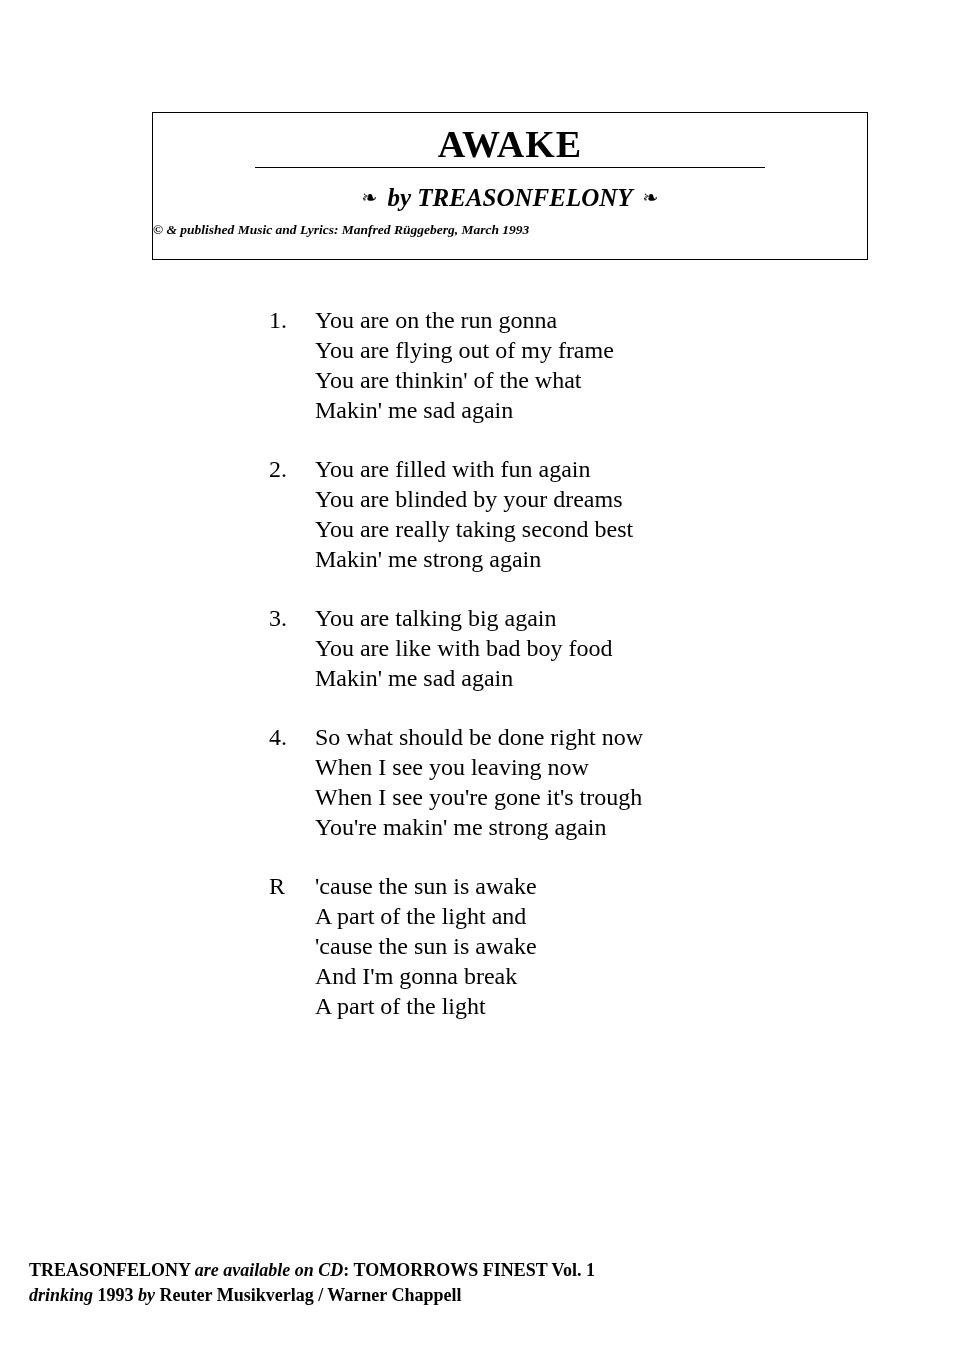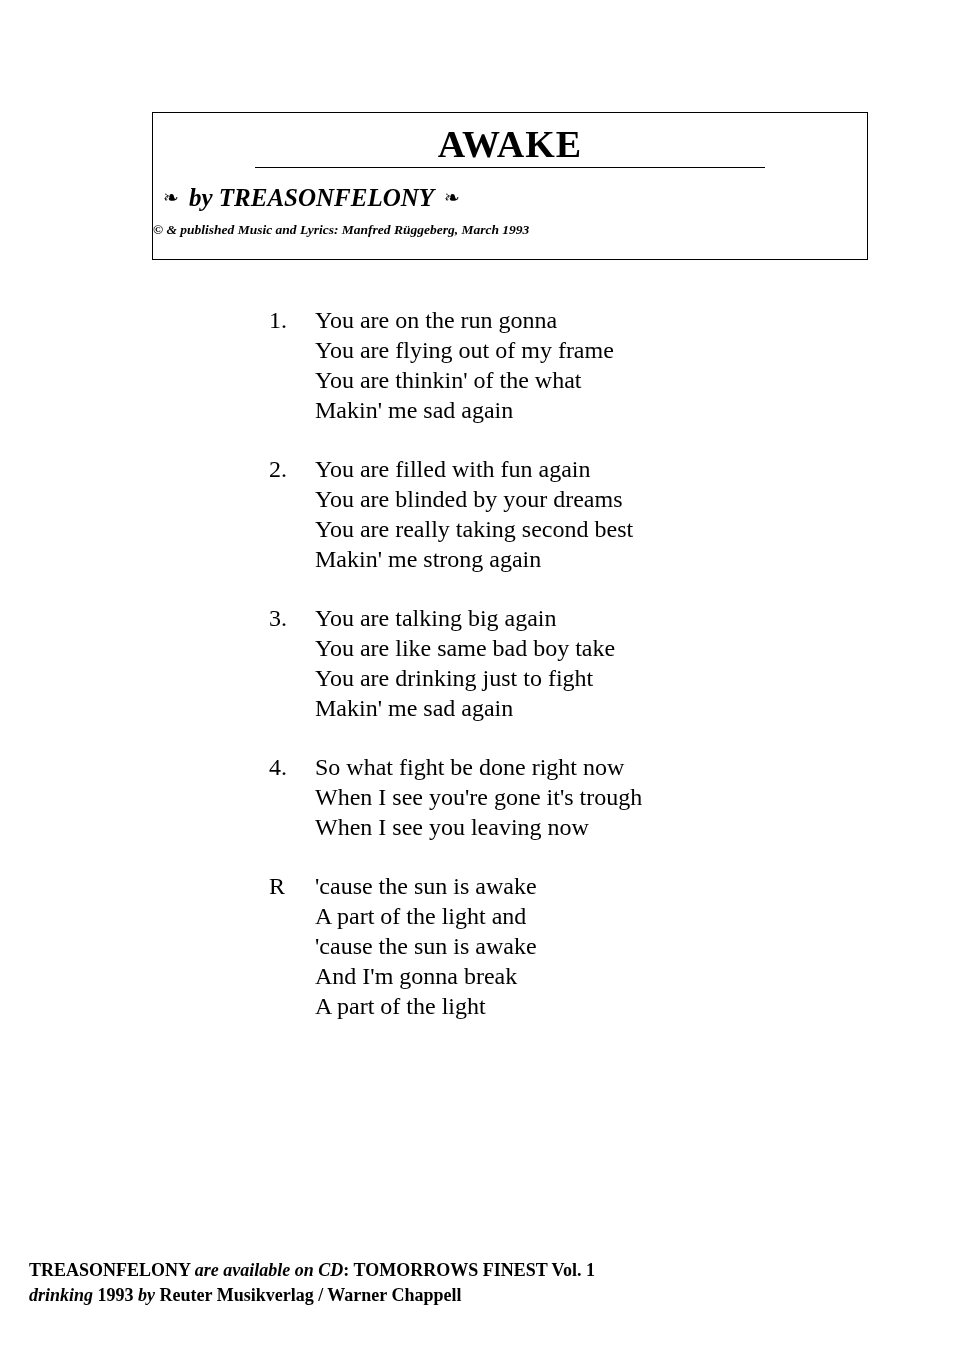--- a/index.html
+++ b/index.html
@@ -44,20 +44,21 @@
   }
 
   .title-rule {
     width: 510px;
     margin: 2px auto 0 auto;
     border-top: 1px solid #000000;
     height: 0;
   }
 
   .title-by {
+    text-align: center;
     font-size: 25px;
     font-style: italic;
     font-weight: bold;
     margin-top: 16px;
     line-height: 1.1;
   }
 
   .title-by .ornament {
     font-style: normal;
     font-weight: normal;
@@ -161,32 +162,32 @@
         <div>You are blinded by your dreams</div>
         <div>You are really taking second best</div>
         <div>Makin' me strong again</div>
       </div>
     </div>
 
     <div class="verse">
       <div class="verse-num">3.</div>
       <div class="verse-lines">
         <div>You are talking big again</div>
-        <div>You are like same bad boy take</div>
-        <div>You are drinking just to fight</div>
+        <div>You are like with bad boy food</div>
         <div>Makin' me sad again</div>
       </div>
     </div>
 
     <div class="verse">
       <div class="verse-num">4.</div>
       <div class="verse-lines">
-        <div>So what fight be done right now</div>
+        <div>So what should be done right now</div>
+        <div>When I see you leaving now</div>
         <div>When I see you're gone it's trough</div>
-        <div>When I see you leaving now</div>
+        <div>You're makin' me strong again</div>
       </div>
     </div>
 
     <div class="verse">
       <div class="verse-num">R</div>
       <div class="verse-lines">
         <div>'cause the sun is awake</div>
         <div>A part of the light and</div>
         <div>'cause the sun is awake</div>
         <div>And I'm gonna break</div>

